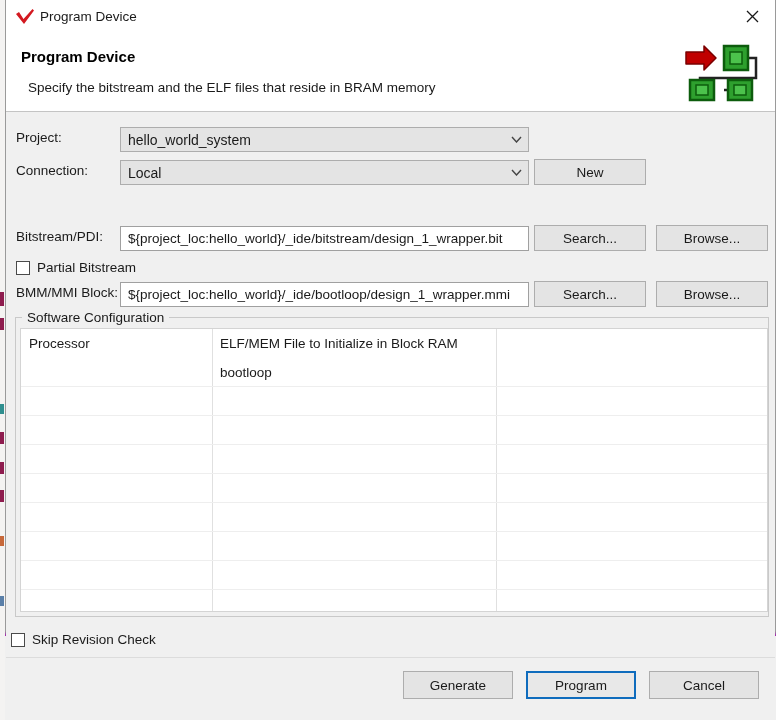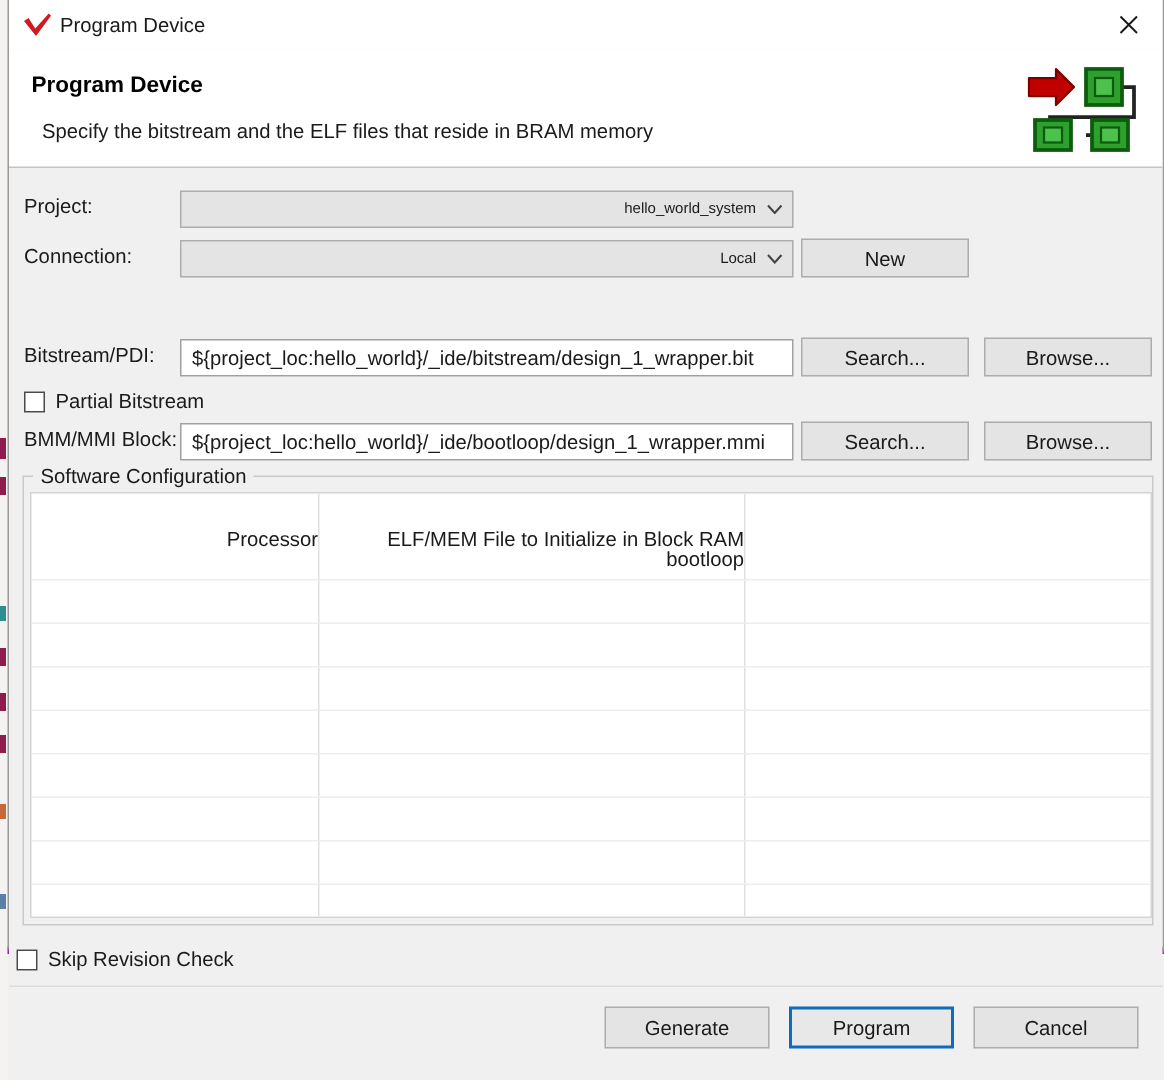--- a/index.html
+++ b/index.html
@@ -23,21 +23,20 @@
 
   .window {
     position: absolute;
     left: 5px; top: 0;
     width: 771px; height: 636px;
     background: #f0f0f0;
     border-left: 1px solid #9a9a9a;
     border-right: 1px solid #9a9a9a;
     border-bottom: 5px solid #a21caf;
     box-sizing: border-box;
-    text-align: right;
   }
 
   
   .titlebar {
     position: absolute; left: 0; top: 0;
     width: 100%; height: 33px;
     background: #ffffff;
     box-sizing: border-box;
   }
   .titlebar-logo {
@@ -94,21 +93,21 @@
 
   .combo {
     position: absolute; left: 114px;
     width: 409px; height: 25px;
     background: #e4e4e4;
     border: 1px solid #adadad;
     box-sizing: border-box;
     display: flex; align-items: center;
   }
   .combo-text {
-    font-size: 10px; color: #1a1a1a;
+    font-size: 14px; color: #1a1a1a;
     padding-left: 7px; flex: 1;
     overflow: hidden; white-space: nowrap;
   }
   .combo-arrow {
     width: 24px; height: 100%;
     display: flex; align-items: center; justify-content: center;
   }
 
   .textfield {
     position: absolute; left: 114px;
@@ -315,21 +314,21 @@
       <div class="btn" style="left:528px; top:-1px; width:112px;">Search...</div>
       <div class="btn" style="left:650px; top:-1px; width:112px;">Browse...</div>
     </div>
 
     <div class="group"></div>
     <div class="group-title">Software Configuration</div>
 
     <div class="table" id="sw-table">
       <div class="tcol-div" style="left:191px;"></div>
       <div class="tcol-div" style="left:475px;"></div>
-    <div class="trow" style="top: 16px; height: 29px; border-bottom: none;">
+    <div class="trow" style="top: 0px; height: 29px; border-bottom: none;">
           <div class="tcell" style="left: 0px; width: 183px;">Processor</div>
           <div class="tcell" style="left: 191px; width: 276px;">ELF/MEM File to Initialize in Block RAM</div>
           <div class="tcell" style="left: 475px; width: 263px;"></div>
         </div>
         <div class="trow" style="top: 29px; height: 29px;">
           <div class="tcell" style="left: 191px; width: 276px;">bootloop</div>
           <div class="tcell" style="left: 475px; width: 263px;"></div>
         </div>
         <div class="trow" style="top: 58px; height: 29px;">
           <div class="tcell" style="left: 0px; width: 183px;"></div>

